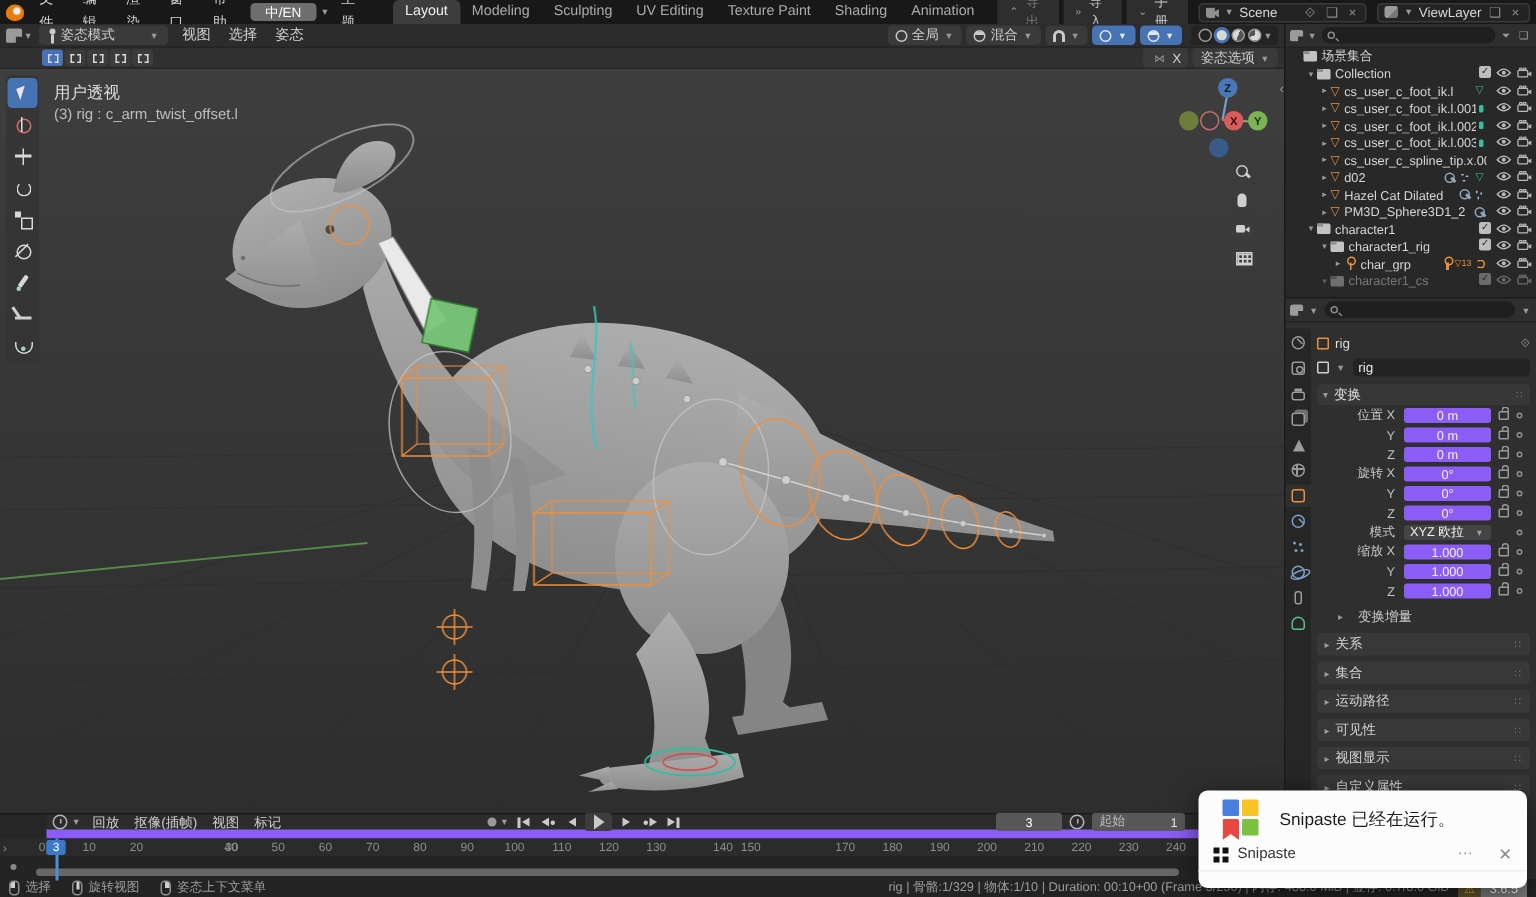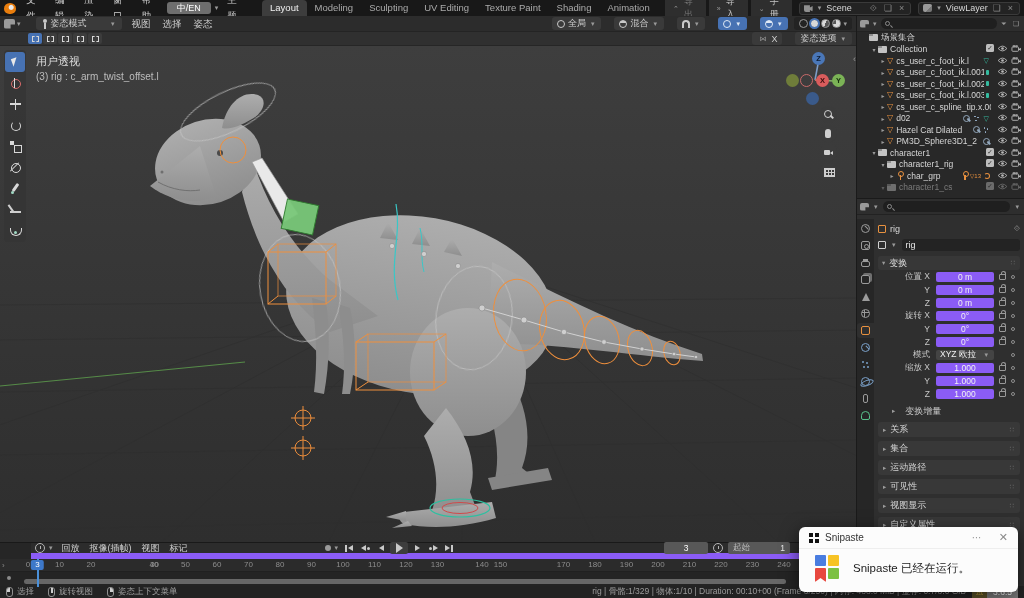--- a/index.html
+++ b/index.html
@@ -17,21 +17,21 @@
   .actchip{display:flex;align-items:center;gap:3px;background:#2e2e2e;border-radius:3px;padding:0 6px;line-height:13px;color:#c5c5c5;margin-left:2px;font-size:9px;}
   .actchip.dim{color:#7a7a7a;}
   .selchip{display:flex;align-items:center;gap:3px;background:#232323;border:1px solid #3a3a3a;border-radius:3px;padding:0 4px;height:13px;margin-left:6px;font-size:9px;color:#d8d8d8;}
   .miniico{width:9px;height:8px;background:#8f8f8f;border-radius:2px;display:inline-block;}
   .miniico.cam{clip-path:polygon(0 15%,70% 15%,70% 45%,100% 25%,100% 95%,70% 75%,70% 100%,0 100%);}
   .miniico.img{background:linear-gradient(135deg,#9a9a9a 60%,#777 60%);}
   .xbtn{color:#8a8a8a;font-size:9px;padding:0 2px;}
   
   #vphead{left:0;top:16px;width:856px;height:16px;background:#2c2c2c;display:flex;align-items:center;padding:0 4px;border-bottom:1px solid #242424;}
   .vmenu{padding:0 6px;font-size:9.5px;color:#d0d0d0;line-height:16px;}
-  .hchip{display:flex;align-items:center;gap:3px;background:#3a3a3a;border-radius:3px;height:13px;padding:0 5px;font-size:9px;margin-left:13px;}
+  .hchip{display:flex;align-items:center;gap:3px;background:#3a3a3a;border-radius:3px;height:13px;padding:0 5px;font-size:9px;margin-left:3px;}
   .editor-ico{width:11px;height:10px;background:#9a9a9a;border-radius:2px;clip-path:polygon(0 0,100% 0,100% 60%,60% 60%,60% 100%,0 100%);}
   .person-ico{width:7px;height:10px;position:relative;}
   .person-ico::before{content:"";position:absolute;left:2px;top:0;width:4px;height:4px;border-radius:50%;background:#c9c9c9;}
   .person-ico::after{content:"";position:absolute;left:3px;top:4px;width:2px;height:6px;background:#c9c9c9;}
   .magnet-ico{width:8px;height:8px;border:2px solid #c9c9c9;border-bottom:none;border-radius:5px 5px 0 0;}
   .blue{background:#4772b3!important;color:#fff;}
   .snapt-ico{width:8px;height:8px;border:1.5px solid #dfe9f5;border-radius:50%;position:relative;}
   .prop-ico{width:8px;height:8px;border:1.5px solid #dfe9f5;border-radius:50%;background:linear-gradient(#dfe9f5 40%,transparent 40%);}
   .shadesp{width:9px;height:9px;border-radius:50%;border:1px solid #9a9a9a;margin-left:2px;}
   .shadesp.wire{background:transparent;}
@@ -1058,28 +1058,28 @@
       </div>
     </div>
   <div id="sbright">
     <span id="sbinfo">rig | 骨骼:1/329 | 物体:1/10 | Duration: 00:10+00 (Frame 3/250) | 内存: 488.0 MiB | 显存: 0.7/8.0 GiB</span>
     <span class="warnchip">⚠</span>
     <span class="verchip">3.6.5</span>
   </div>
 </div>
 
 <div id="snipaste" class="abs">
-  <div id="sniphead">
-    <span class="sniplogo-s"></span>
-    <span class="t">Snipaste</span>
-    <span class="more">⋯</span>
-    <span class="close">✕</span>
-  </div>
   <div id="snipbody">
     <span class="sniplogo">
         <i class="b"></i>
         <i class="y"></i>
         <i class="r"></i>
         <i class="g"></i>
       </span>
     <span id="snipmsg">Snipaste 已经在运行。</span>
   </div>
+  <div id="sniphead">
+    <span class="sniplogo-s"></span>
+    <span class="t">Snipaste</span>
+    <span class="more">⋯</span>
+    <span class="close">✕</span>
+  </div>
 </div>
 
 </body></html>

